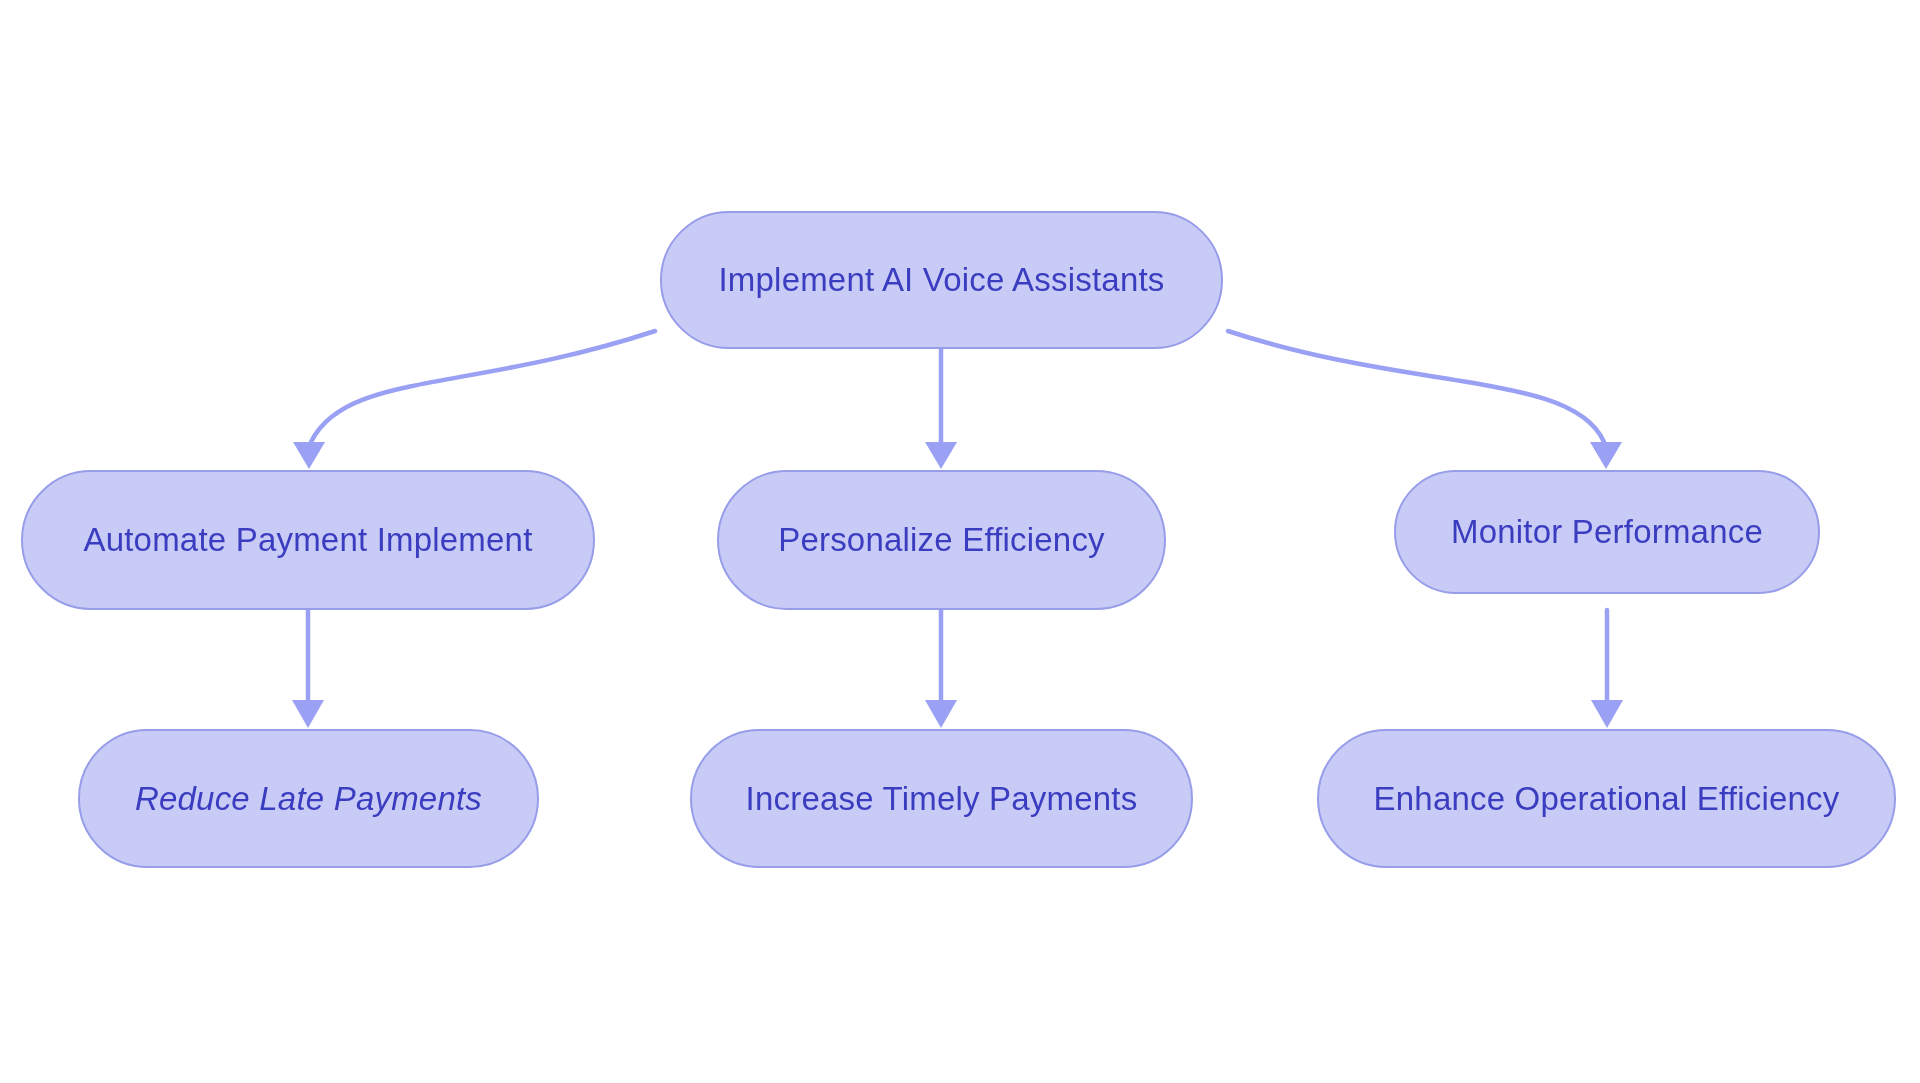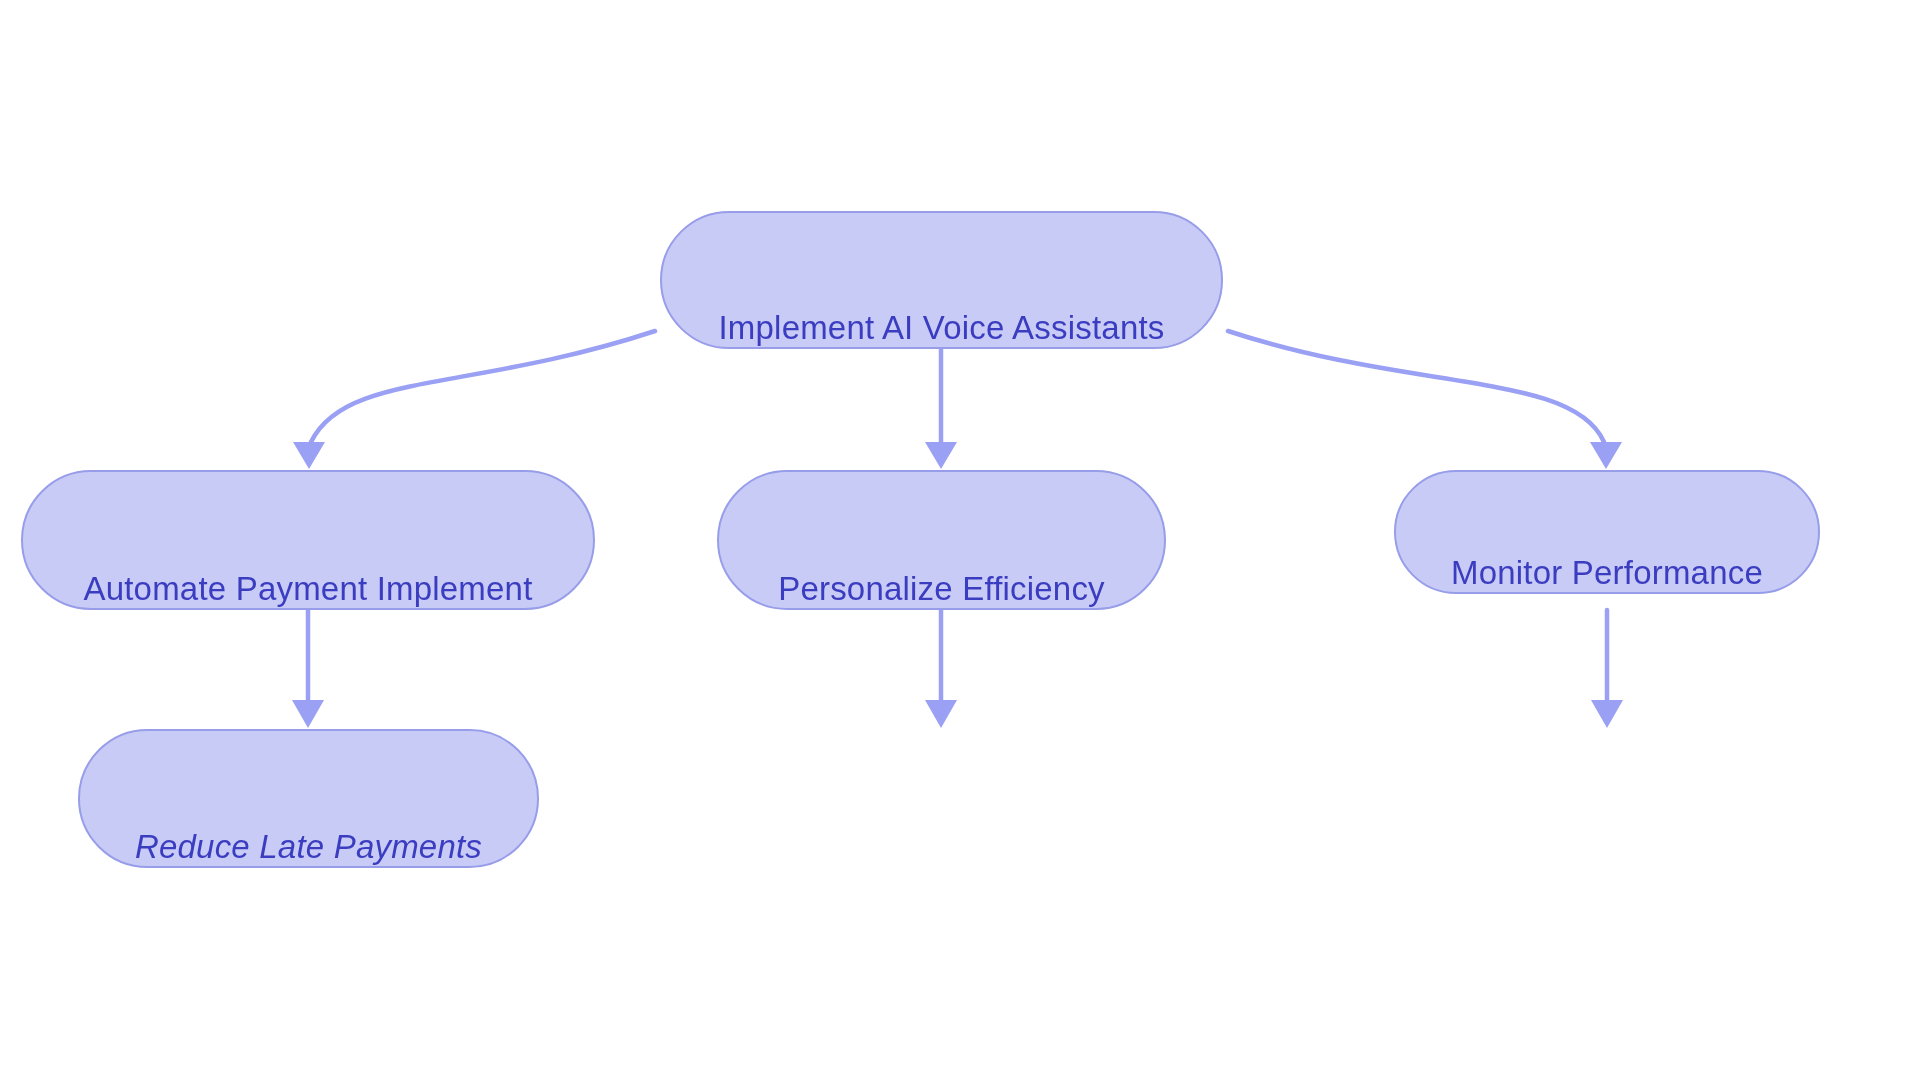--- a/index.html
+++ b/index.html
@@ -36,21 +36,21 @@
   .edges polygon {
     fill: var(--arrow);
   }
   .node {
     position: absolute;
     box-sizing: border-box;
     background: var(--node-fill);
     border: 2px solid var(--node-border);
     border-radius: 70px;
     display: flex;
-    align-items: flex-end;
+    align-items: center;
     justify-content: center;
     text-align: center;
     color: var(--text);
     font-size: 33px;
     letter-spacing: 0.2px;
     white-space: nowrap;
   }
   .n-root { left: 660px; top: 211px; width: 563px; height: 138px; }
   .n-branch-left { left: 21px;  top: 470px; width: 574px; height: 140px; }
   .n-branch-center { left: 717px; top: 470px; width: 449px; height: 140px; }
@@ -104,15 +104,21 @@
   </div>
 
   <div class="node n-branch-right">
     <span>Monitor Performance</span>
   </div>
 
   <div class="node n-leaf-left">
     <span>Reduce Late Payments</span>
   </div>
 
+  <div class="node n-leaf-center">
+    <span>Increase Timely Payments</span>
+  </div>
 
+  <div class="node n-leaf-right">
+    <span>Enhance Operational Efficiency</span>
+  </div>
 
 </div>
 
 </body></html>

